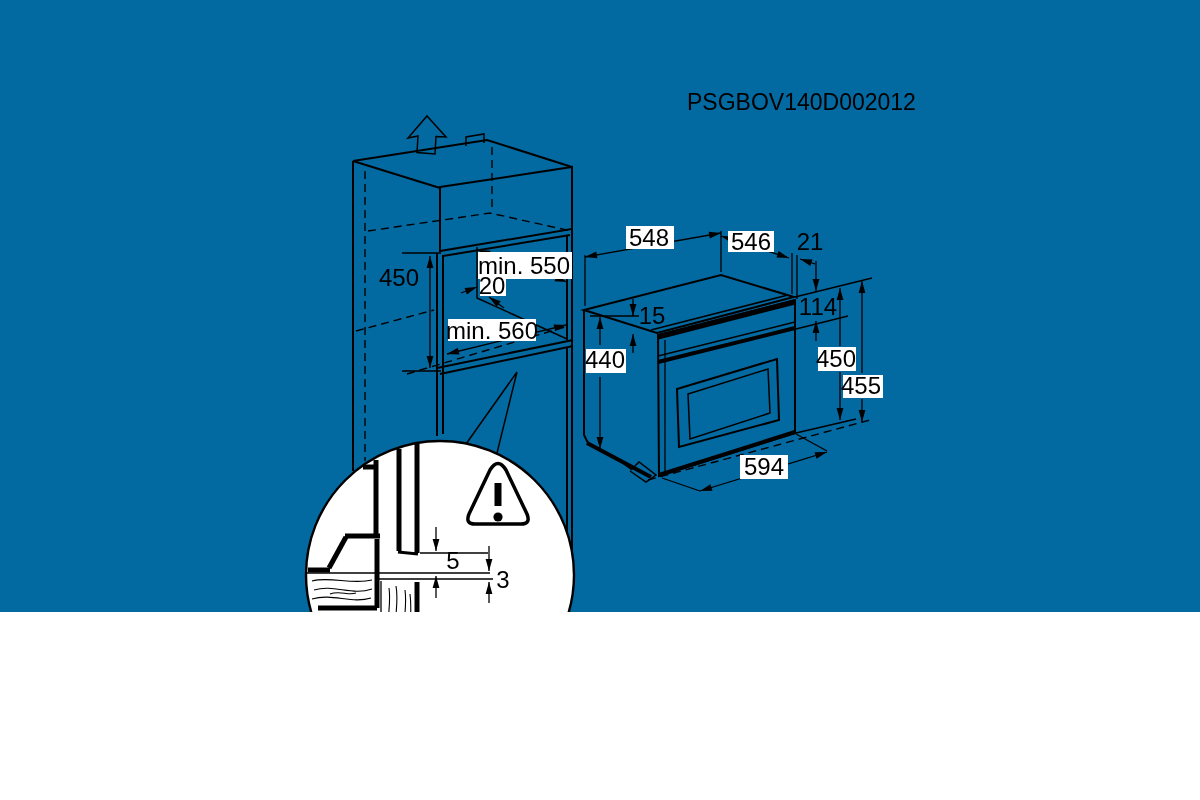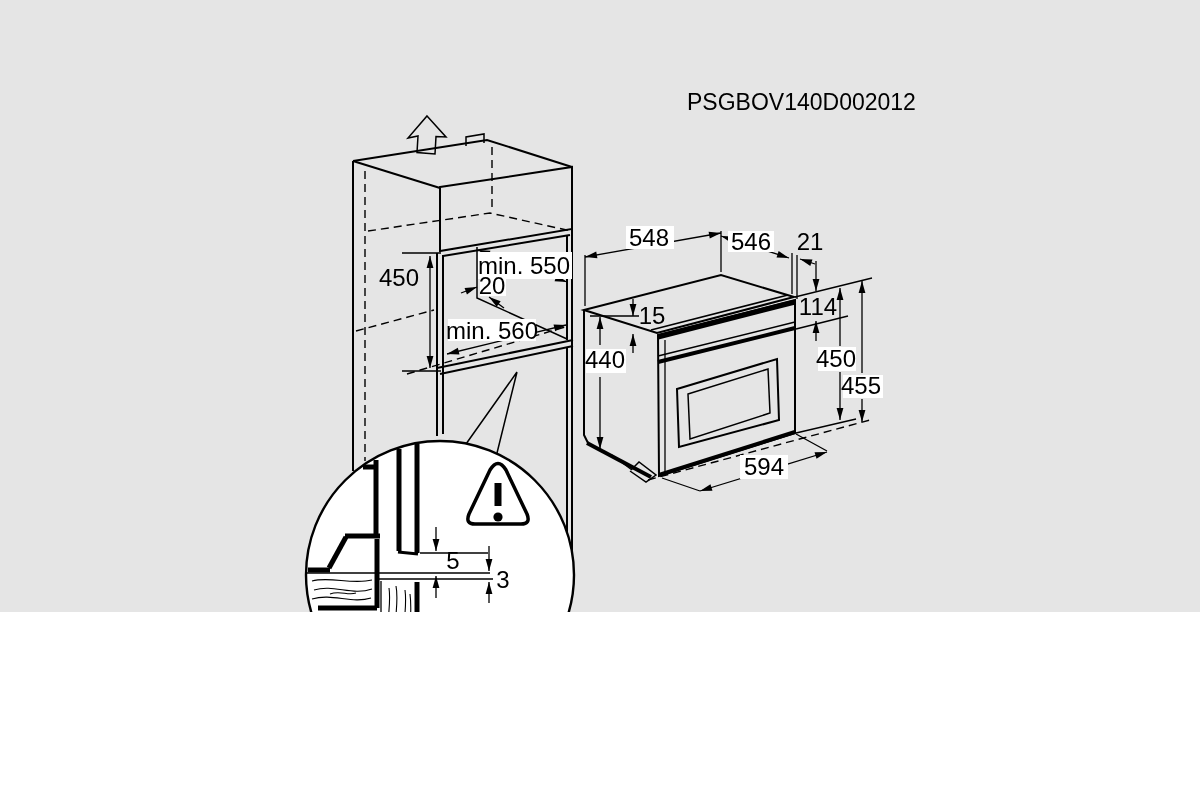--- a/index.html
+++ b/index.html
@@ -1,16 +1,16 @@
 <!DOCTYPE html>
 <html><head>
 <meta charset="utf-8">
 <style>
   html,body{margin:0;padding:0;background:#fff;}
-  .stage{position:relative;width:1200px;height:612px;background:#e5e5e5;overflow:hidden;
+  .stage{position:relative;width:1200px;height:612px;background:#0369a1;overflow:hidden;
          font-family:"Liberation Sans",sans-serif;}
   svg text{font-family:"Liberation Sans",sans-serif;font-size:24px;fill:#000;}
   svg text.pn{font-size:23px;}
   .ln{stroke:#000;fill:none;stroke-width:2;stroke-linecap:butt;}
   .tn{stroke:#000;fill:none;stroke-width:1.5;}
   .tk{stroke:#000;fill:none;stroke-width:5;}
   .tk4{stroke:#000;fill:none;stroke-width:4;}
   .tk3{stroke:#000;fill:none;stroke-width:3;}
   .dsh{stroke:#000;fill:none;stroke-width:1.4;stroke-dasharray:8 5;}
   .dim{stroke:#000;fill:none;stroke-width:1.3;}

